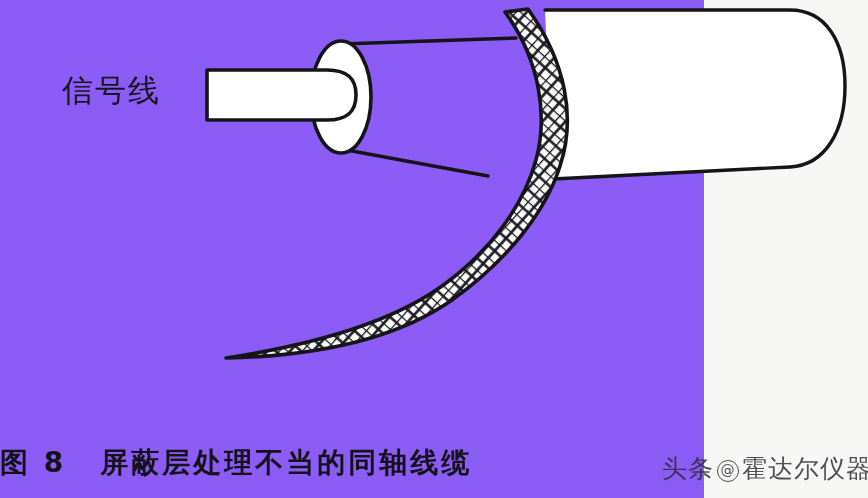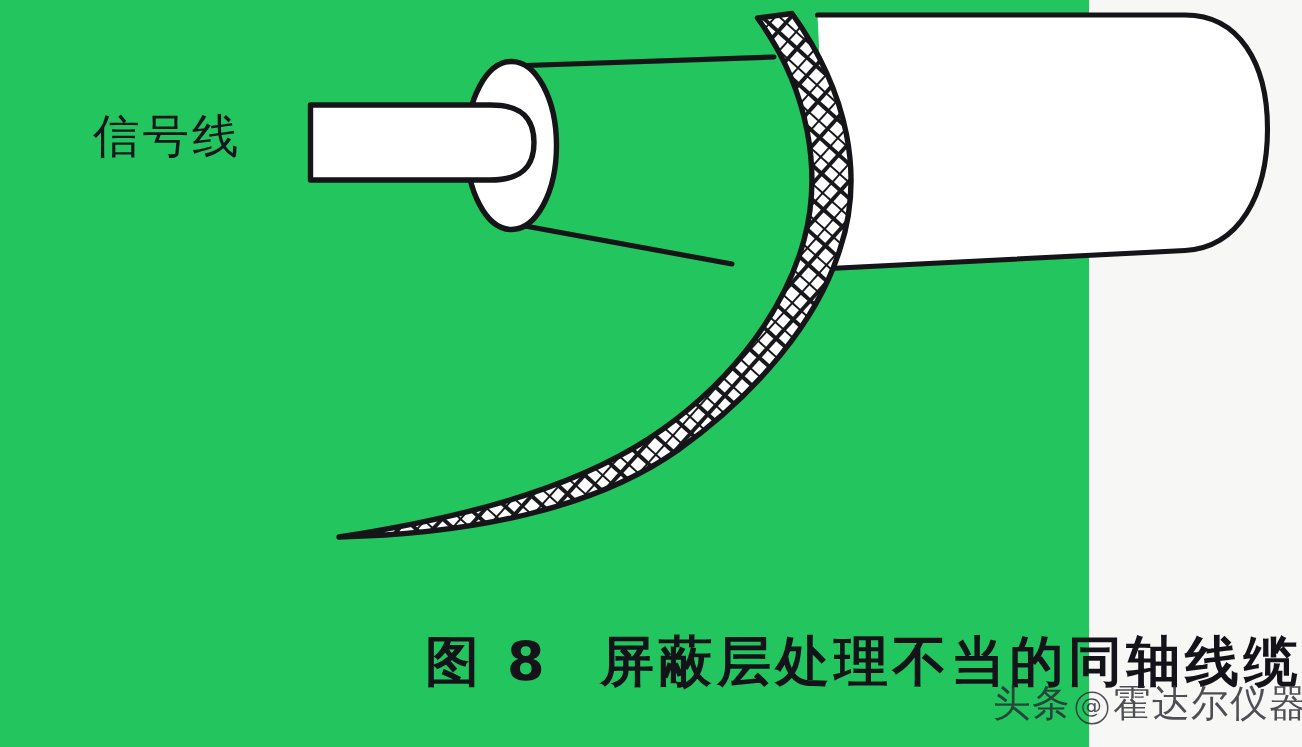--- a/index.html
+++ b/index.html
@@ -10,22 +10,21 @@
     width: 868px;
     height: 498px;
     background: #f7f7f5;
     font-family: "Liberation Serif", "DejaVu Serif", serif;
     overflow: hidden;
   }
   #figure-root {
     position: relative;
     width: 704px;
     height: 498px;
-    background: #22c55e;
-    padding-left: 22px;
+    background: #8b5cf6;
   }
   #diagram-svg {
     position: absolute;
     left: 0;
     top: 0;
     width: 868px;
     height: 498px;
     display: block;
   }
   .callout-label {
@@ -42,26 +41,26 @@
     font-size: 31px;
   }
   #label-shield-ground {
     left: 6px;
     top: 336px;
     font-size: 31px;
   }
   #figure-caption {
     position: absolute;
     left: 0;
-    top: 417px;
+    top: 444px;
     width: 868px;
-    text-align: right;
+    text-align: left;
     font-family: "DejaVu Sans", "Liberation Sans", sans-serif;
     color: #131319;
-    font-size: 36px;
+    font-size: 28px;
     font-weight: 600;
     letter-spacing: 3px;
   }
   #figure-caption .caption-number {
     margin-right: 34px;
   }
   #watermark {
     position: absolute;
     left: 662px;
     top: 452px;

